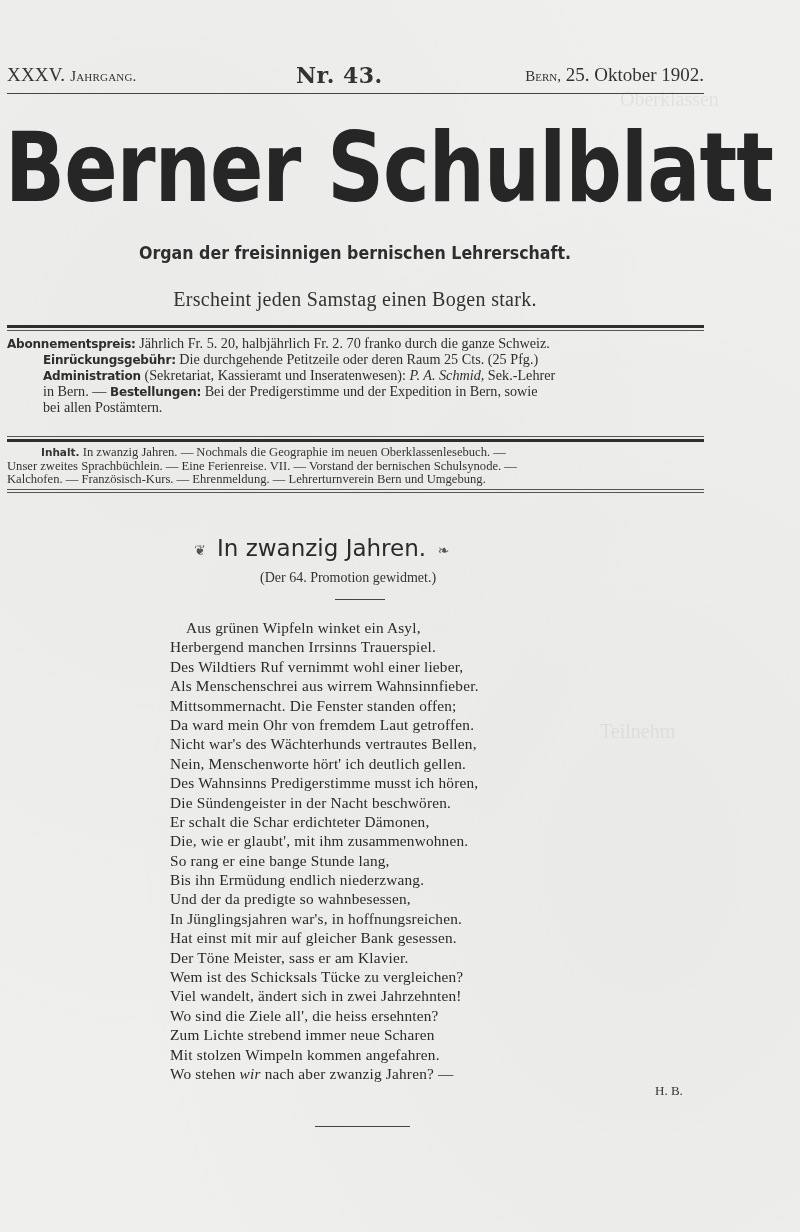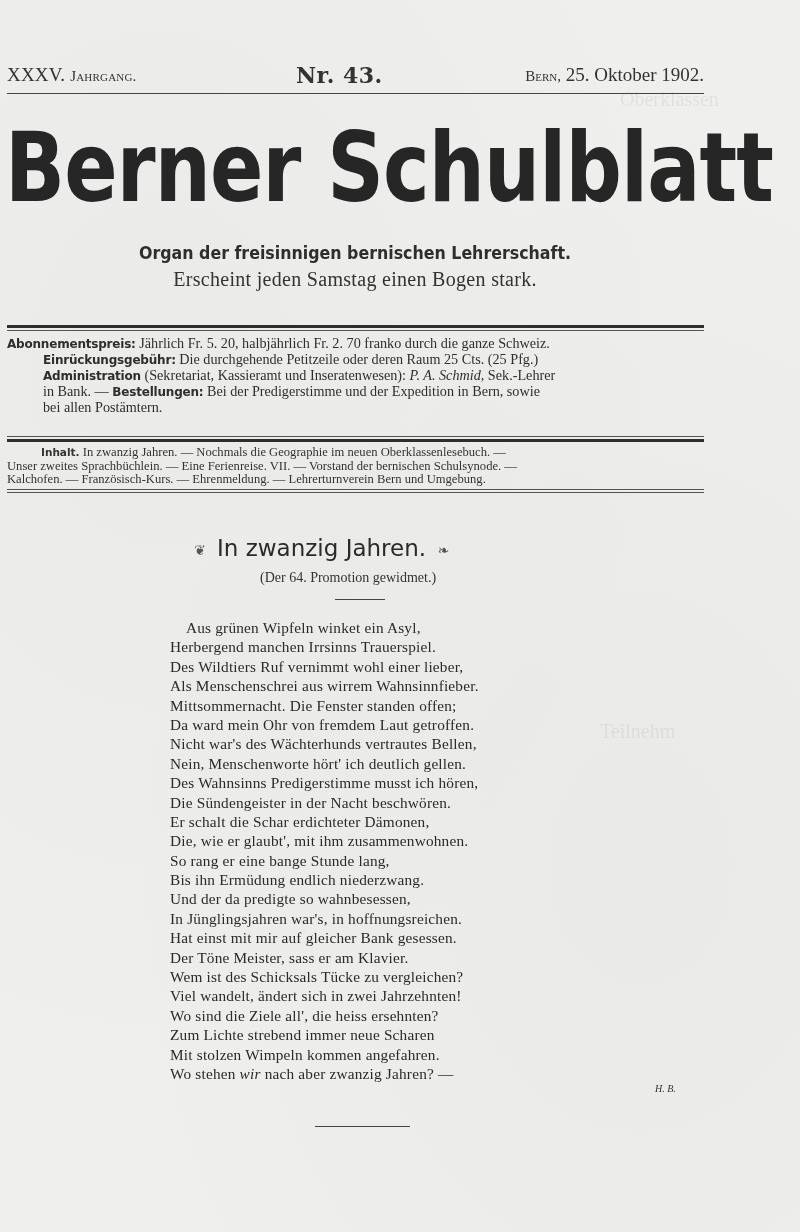--- a/index.html
+++ b/index.html
@@ -94,21 +94,21 @@
       font-weight: bold;
       font-size: 18px;
       color: #2e2e2e;
       transform: scaleX(0.88);
       transform-origin: center top;
     }
     .tagline {
       position: absolute;
       left: 0;
       width: 710px;
-      top: 268px;
+      top: 288px;
       text-align: center;
       font-size: 20px;
       color: #333;
       letter-spacing: 0.3px;
     }
     .rule-double {
       position: absolute;
       left: 7px;
       width: 697px;
     }
@@ -207,22 +207,21 @@
       white-space: nowrap;
       height: 19.4px;
     }
     .poem .line.first {
       padding-left: 16px;
     }
     .signature {
       position: absolute;
       left: 655px;
       top: 1083px;
-      font-style: italic;
-      font-size: 10px;
+      font-size: 13px;
       color: #333;
       text-align: center;
     }
     .bleed {
       position: absolute;
       color: rgba(0,0,0,0.06);
       font-size: 20px;
       white-space: nowrap;
       pointer-events: none;
     }
@@ -268,21 +267,21 @@
       <span class="lbl">Einrückungsgebühr:</span>
       <span>Die durchgehende Petitzeile oder deren Raum 25 Cts. (25 Pfg.)</span>
     </p>
     <p class="indent">
       <span class="lbl">Administration</span>
       <span>(Sekretariat, Kassieramt und Inseratenwesen):</span>
       <i>P. A. Schmid,</i>
       <span>Sek.-Lehrer</span>
     </p>
     <p class="indent">
-      <span>in Bank. —</span>
+      <span>in Bern. —</span>
       <span class="lbl">Bestellungen:</span>
       <span>Bei der Predigerstimme und der Expedition in Bern, sowie</span>
     </p>
     <p class="indent">
       <span>bei allen Postämtern.</span>
     </p>
   </div>
 
   <div class="rule-double" style="top:436px;">
     <div class="thin"></div>

